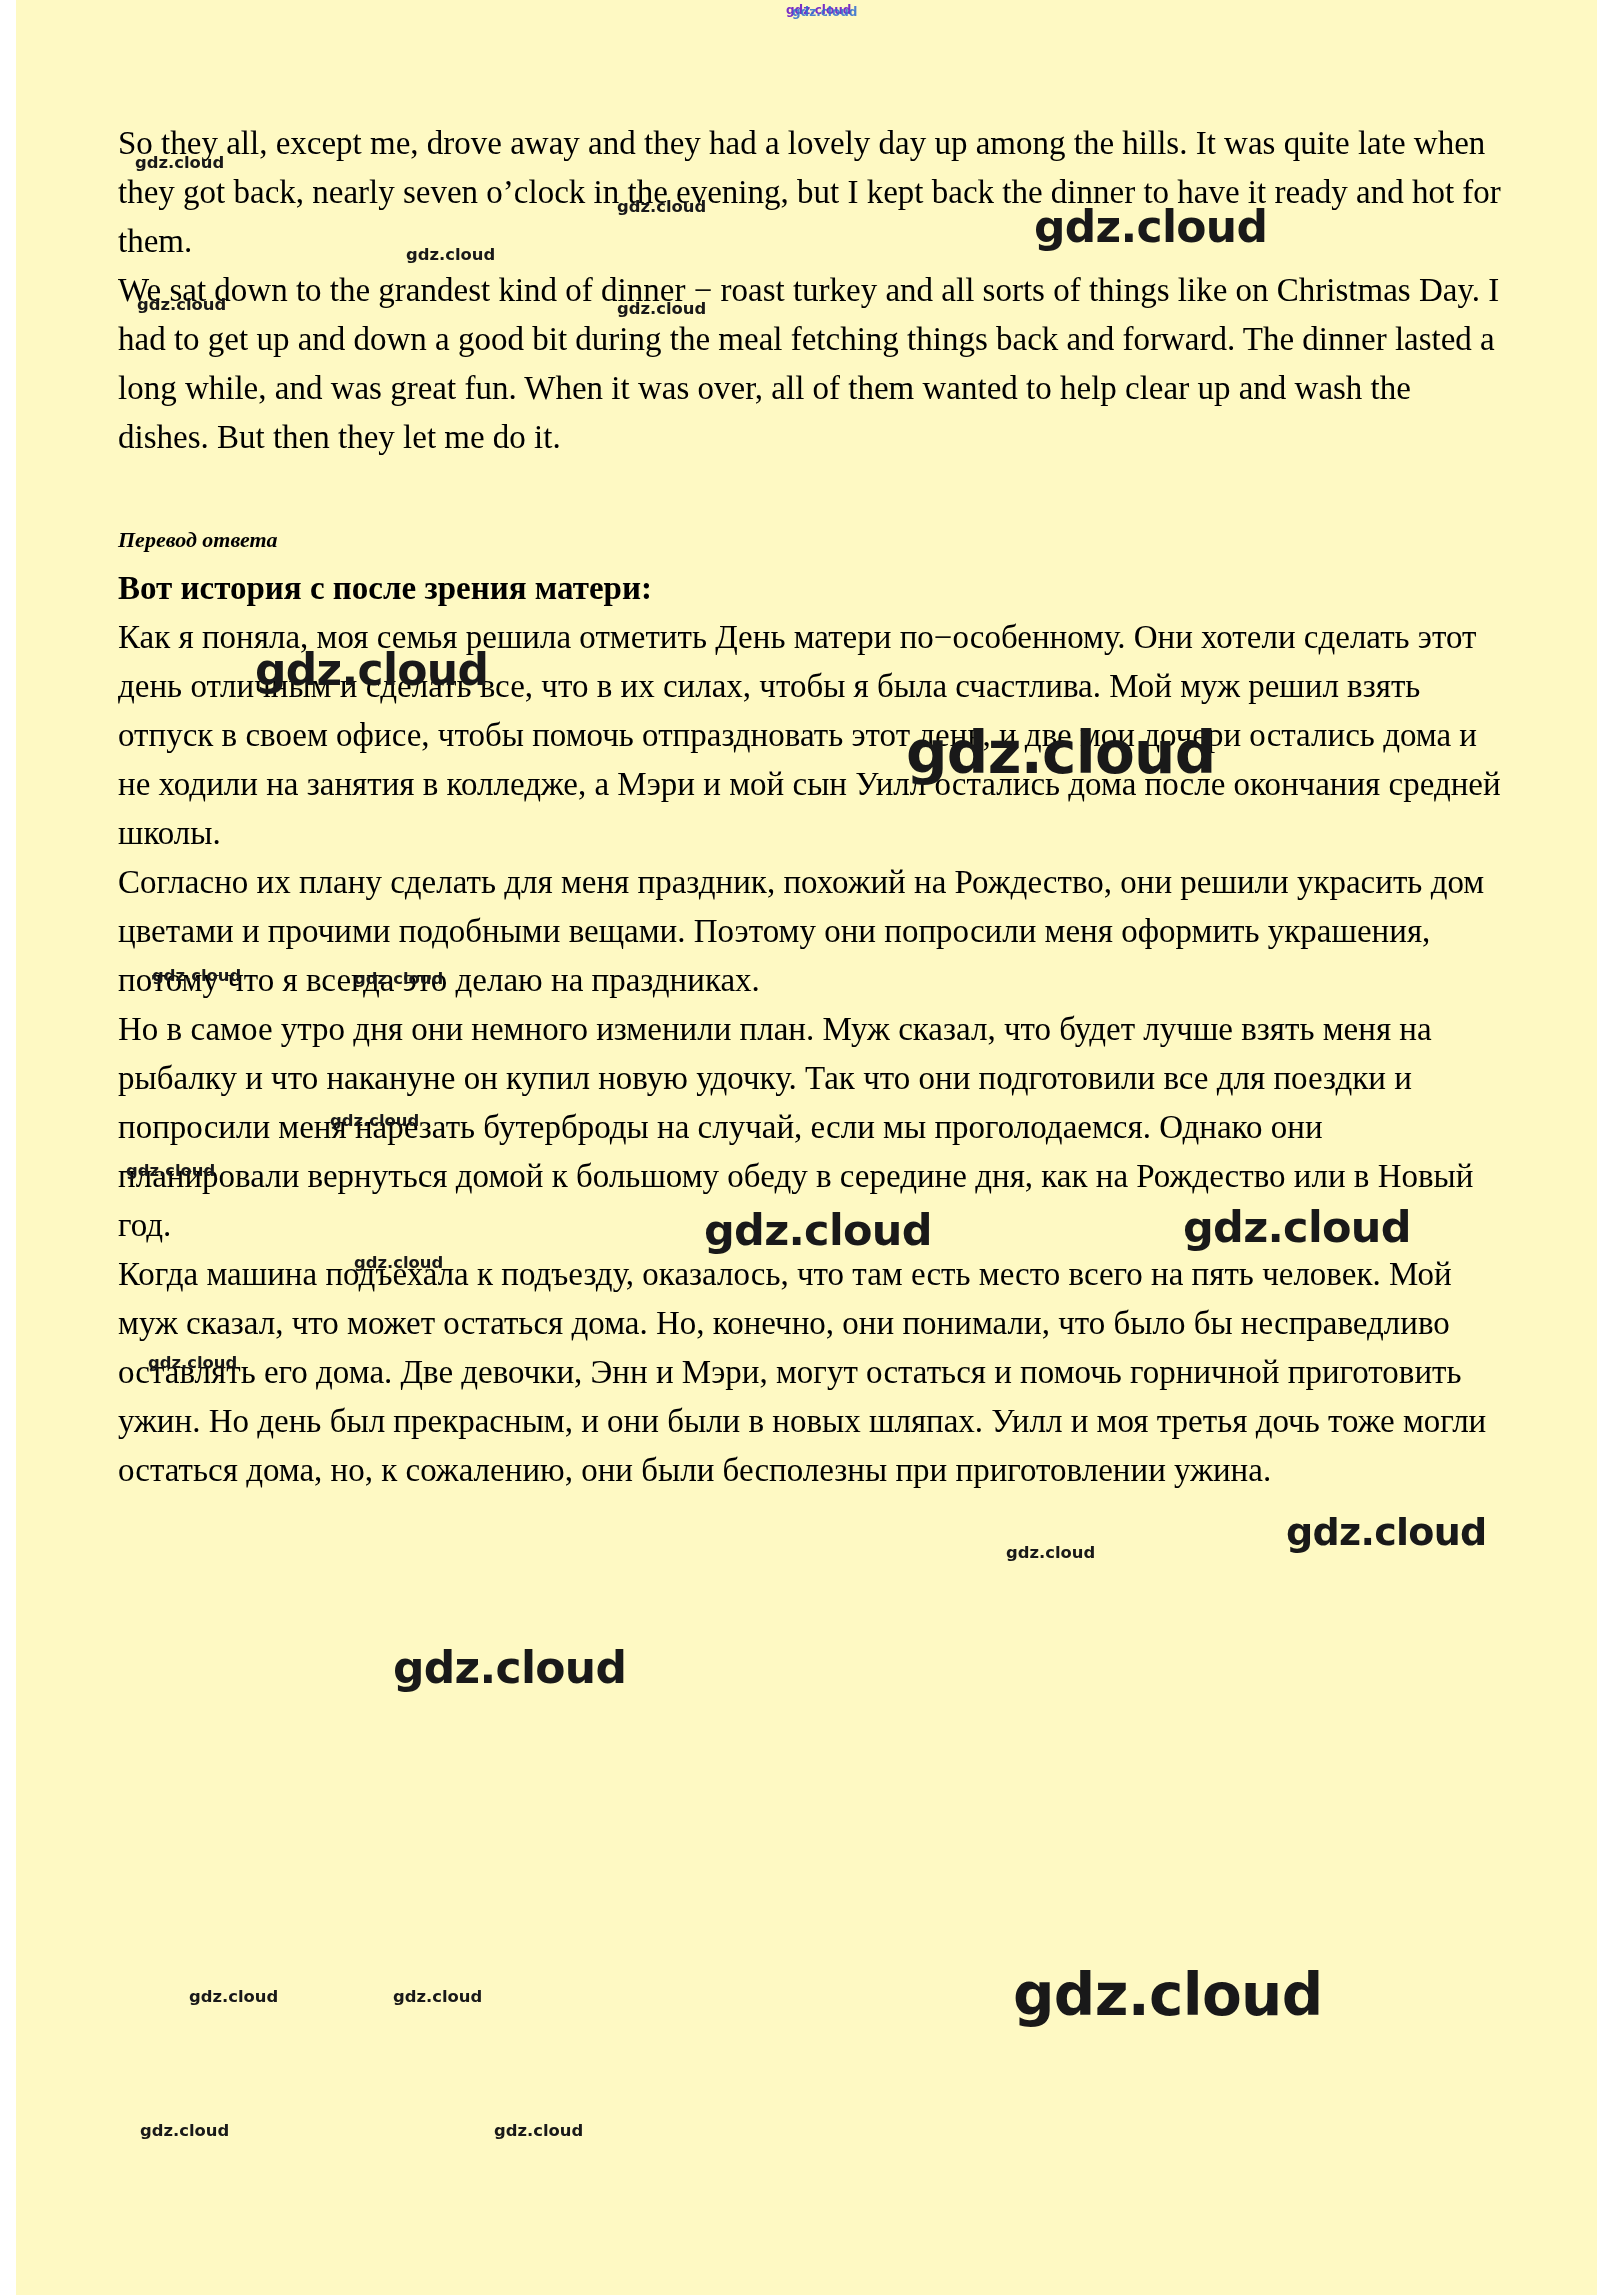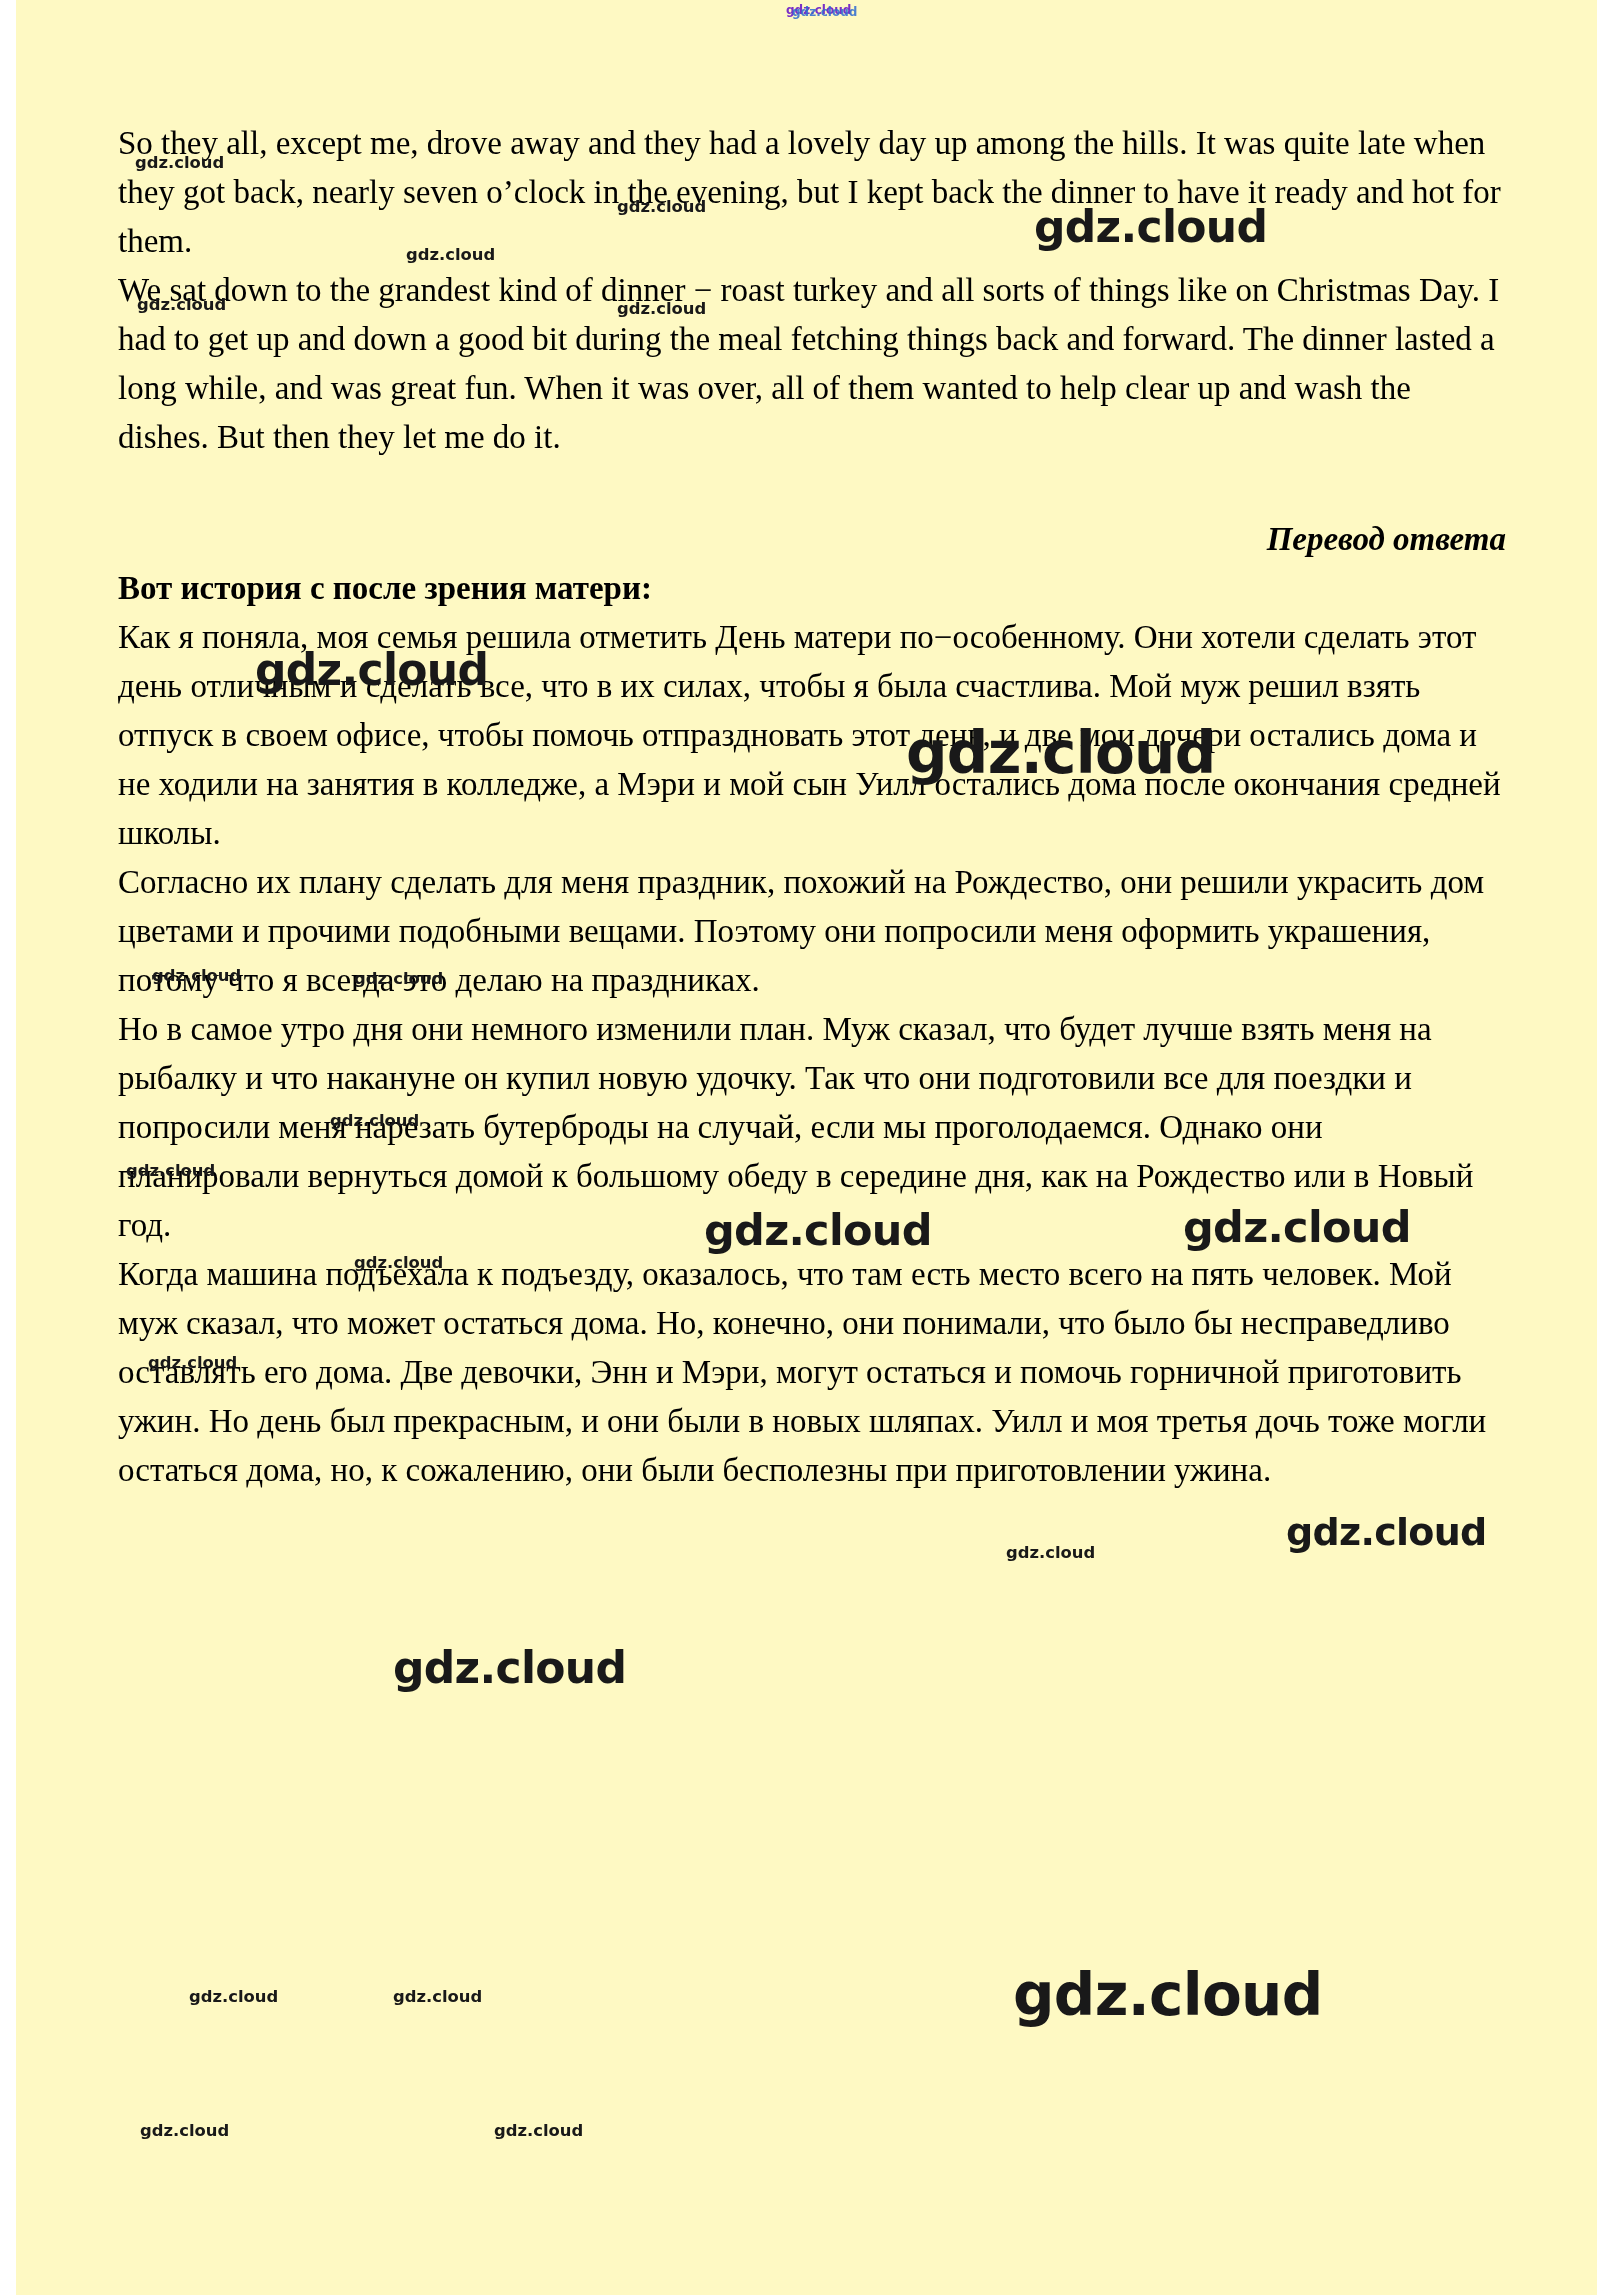--- a/index.html
+++ b/index.html
@@ -26,25 +26,24 @@
     line-height: 49px;
     text-align: left;
   }
   .para {
     margin: 0;
     padding: 0;
   }
   .trans-heading {
     margin: 53px 0 0 0;
     padding: 0;
-    font-size: 33px;
+    font-size: 22px;
     line-height: 49px;
     font-weight: bold;
     font-style: italic;
-    text-align: right;
   }
   .intro {
     font-weight: bold;
   }
   .wm-layer {
     position: absolute;
     left: 0;
     top: 0;
     width: 100%;
     height: 100%;

